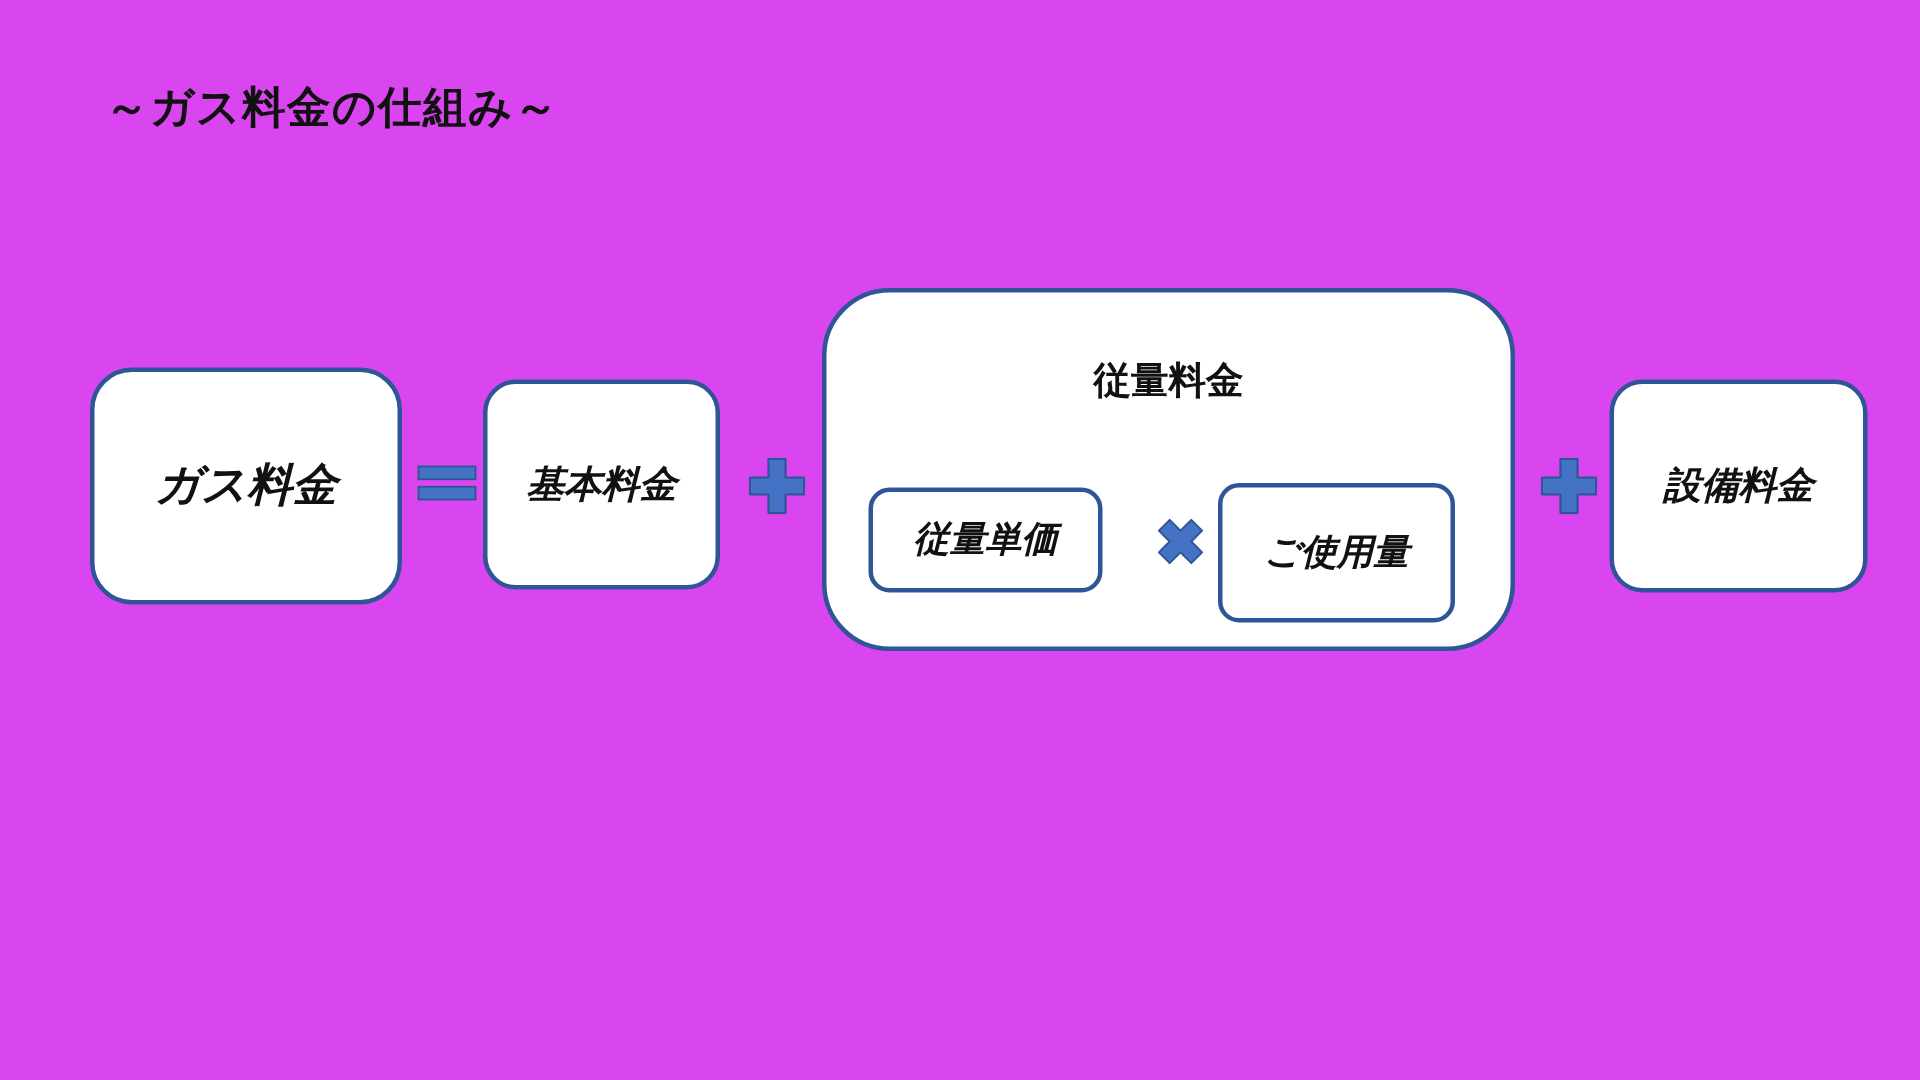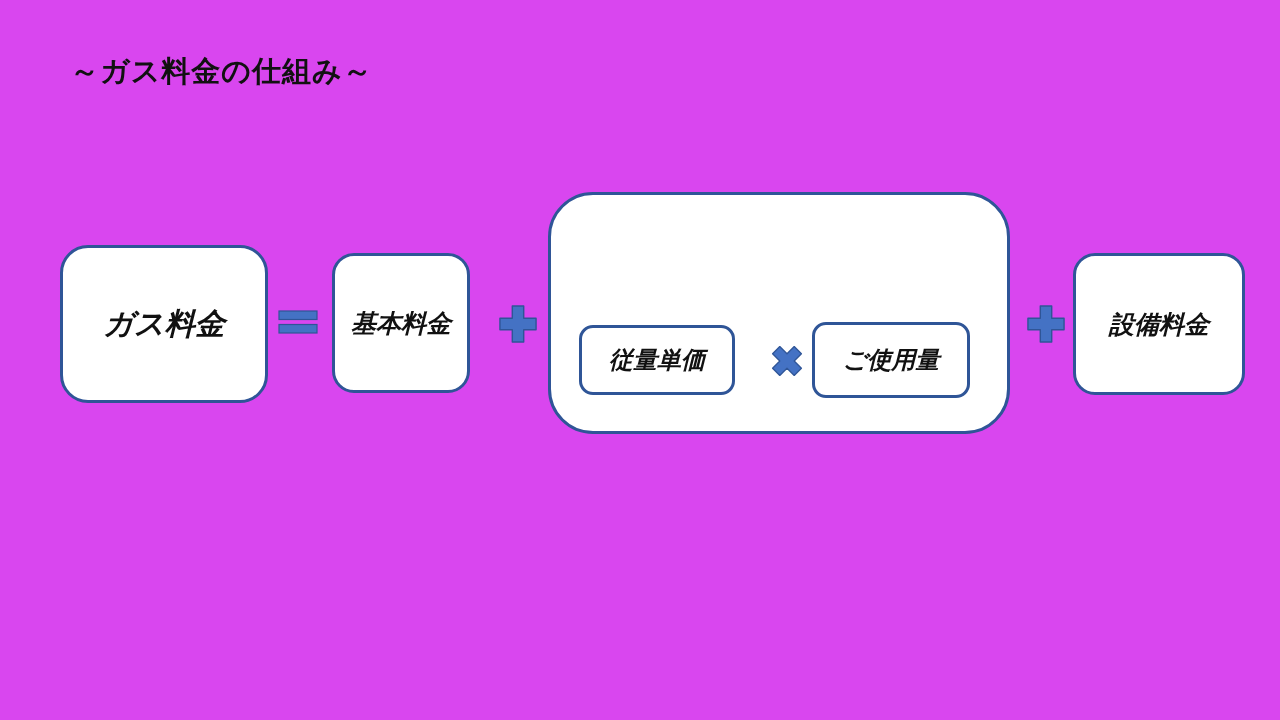--- a/index.html
+++ b/index.html
@@ -35,22 +35,22 @@
     justify-content: center;
     text-align: center;
   }
   .box-gas {
     left: 60px; top: 245px;
     width: 208px; height: 158px;
     border-radius: 28px;
   }
   .box-gas .label { font-size: 30px; font-weight: 700; }
   .box-basic {
-    left: 332px; top: 253px;
-    width: 138px; height: 140px;
+    left: 322px; top: 253px;
+    width: 158px; height: 140px;
     border-radius: 22px;
   }
   .box-equipment {
     left: 1073px; top: 253px;
     width: 172px; height: 142px;
     border-radius: 22px;
   }
   .label {
     font-size: 25px;
     font-weight: 600;
@@ -72,21 +72,21 @@
     font-size: 25px;
     font-weight: 600;
   }
   .box-unit {
     left: 28px; top: 130px;
     width: 156px; height: 70px;
     border-radius: 14px;
   }
   .box-usage {
     left: 261px; top: 127px;
-    width: 158px; height: 76px;
+    width: 158px; height: 93px;
     border-radius: 14px;
   }
   .box-unit .label, .box-usage .label { font-size: 24px; }
   .operator {
     position: absolute;
     display: flex;
     align-items: center;
     justify-content: center;
   }
   .op-equals  { left: 278px; top: 310px; width: 40px; height: 24px; }
@@ -117,20 +117,21 @@
     <span class="label">基本料金</span>
   </div>
 
   <div class="operator op-plus-1" role="img" aria-label="+">
     <svg viewBox="0 0 40 40" aria-hidden="true">
       <path d="M14 1 H26 V14 H39 V26 H26 V39 H14 V26 H1 V14 H14 Z" fill="#4472c4" stroke="#2f5597" stroke-width="1.5" stroke-linejoin="round"></path>
     </svg>
   </div>
 
   <div class="shape-box group-volume">
+    <div class="group-title">従量料金</div>
 
     <div class="shape-box box-unit">
       <span class="label">従量単価</span>
     </div>
 
     <div class="operator op-multiply" role="img" aria-label="×">
       <svg viewBox="0 0 40 40" aria-hidden="true">
         <path d="M14 2 H26 V14 H38 V26 H26 V38 H14 V26 H2 V14 H14 Z" fill="#4472c4" stroke="#2f5597" stroke-width="1.5" stroke-linejoin="round" transform="rotate(45 20 20)"></path>
       </svg>
     </div>

